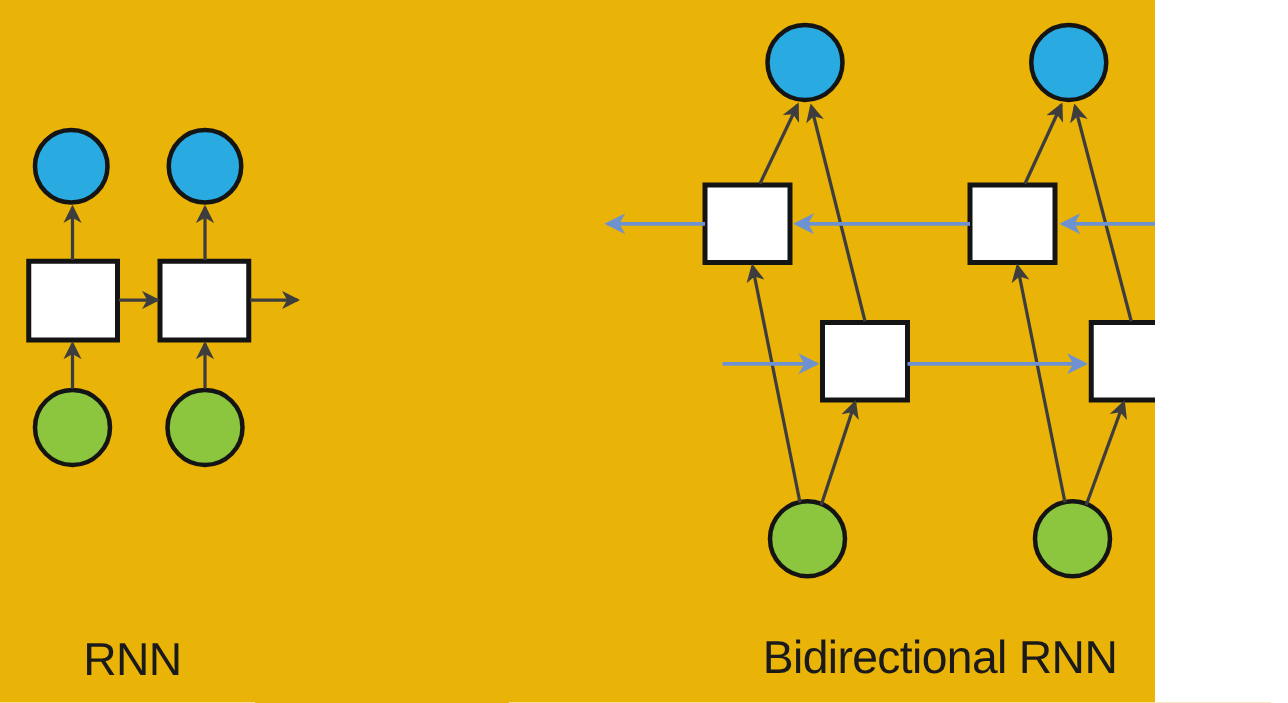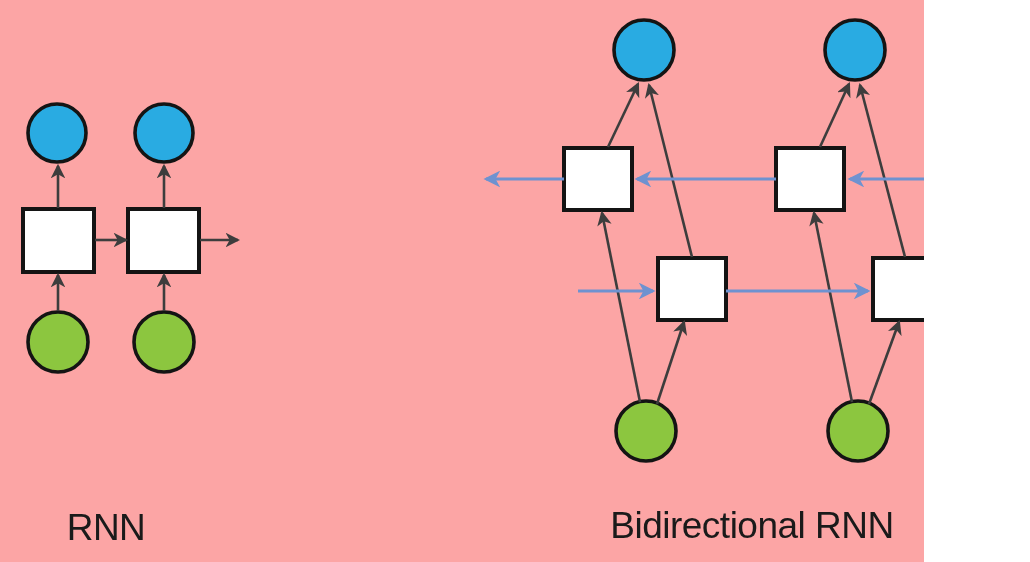--- a/index.html
+++ b/index.html
@@ -5,21 +5,21 @@
   html, body {
     margin: 0;
     padding: 0;
     background: #ffffff;
     font-family: "Liberation Sans", "DejaVu Sans", sans-serif;
   }
   .canvas {
     position: relative;
     width: 924px;
     height: 562px;
-    background: #fca5a5;
+    background: #eab308;
     overflow: hidden;
   }
   .canvas svg {
     position: absolute;
     left: 0;
     top: 0;
   }
   .diagram-label {
     position: absolute;
     color: #1a1a1a;

